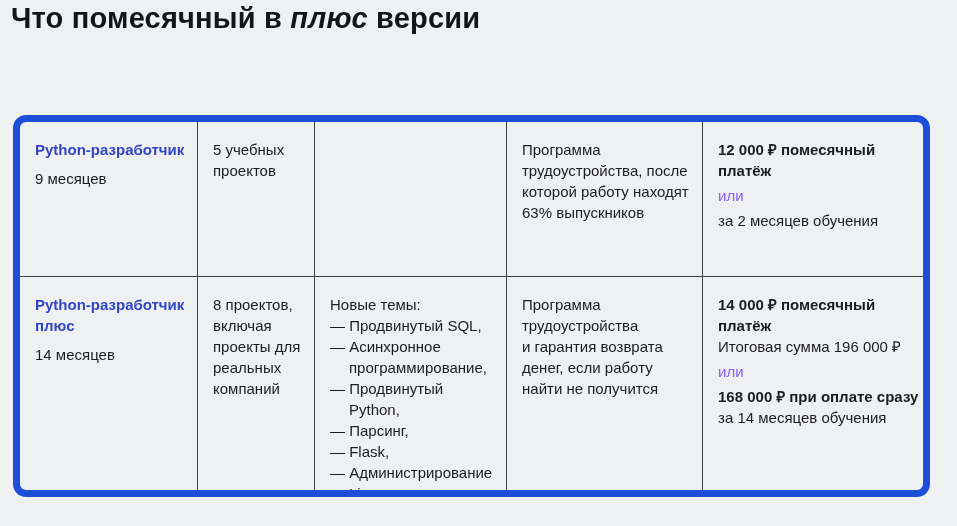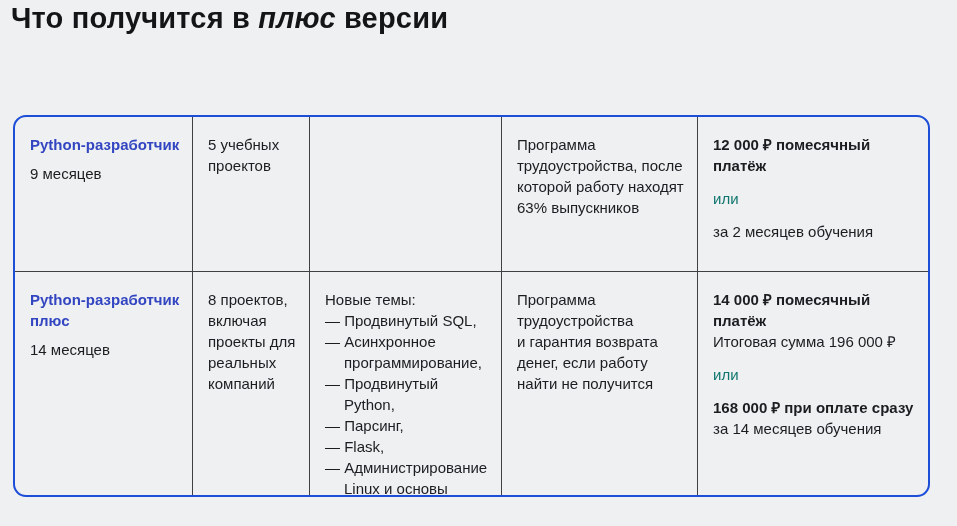--- a/index.html
+++ b/index.html
@@ -19,21 +19,21 @@
     color: #141517;
   }
   .page-title .italic { font-style: italic; }
   .compare-table {
     position: absolute;
     left: 13px; top: 115px;
     width: 917px; height: 382px;
     display: grid;
     grid-template-columns: 178px 117px 192px 196px 233px;
     grid-template-rows: 155px 226px;
-    border: 2px solid #1d4ed8;
+    border: 7px solid #1d4ed8;
     border-radius: 13px;
     background: #eff0f2;
     overflow: hidden;
   }
   .cell {
     border-right: 1px solid #3f4043;
     border-bottom: 1px solid #3f4043;
     padding: 17px 12px 12px 15px;
     font-size: 15px;
     line-height: 21px;
@@ -41,32 +41,32 @@
   .cell:nth-child(5n) { border-right: none; }
   .cell:nth-child(n+6) { border-bottom: none; }
   .pre { white-space: pre-line; }
   .course-name {
     color: #3346c2;
     font-weight: 700;
     white-space: pre-line;
   }
   .duration { margin-top: 8px; }
   .bold { font-weight: 700; }
-  .muted { color: #0f766e; margin: 12px 0; }
+  .muted { color: #8b5cf6; margin: 4px 0; }
   .pricing-line { }
   .upfront { margin-top: 3px; }
   .topic {
     padding-left: 19px;
     text-indent: -19px;
   }
 </style>
 </head>
 <body>
 
-<h1 class="page-title"><span>Что получится в </span><span class="italic">плюс</span><span> версии</span></h1>
+<h1 class="page-title"><span>Что помесячный в </span><span class="italic">плюс</span><span> версии</span></h1>
 
 <div class="compare-table">
 
   <div class="cell">
     <div class="course-name">Python-разработчик</div>
     <div class="duration">9 месяцев</div>
   </div>
   <div class="cell pre">5 учебных
 проектов</div>
   <div class="cell"></div>

